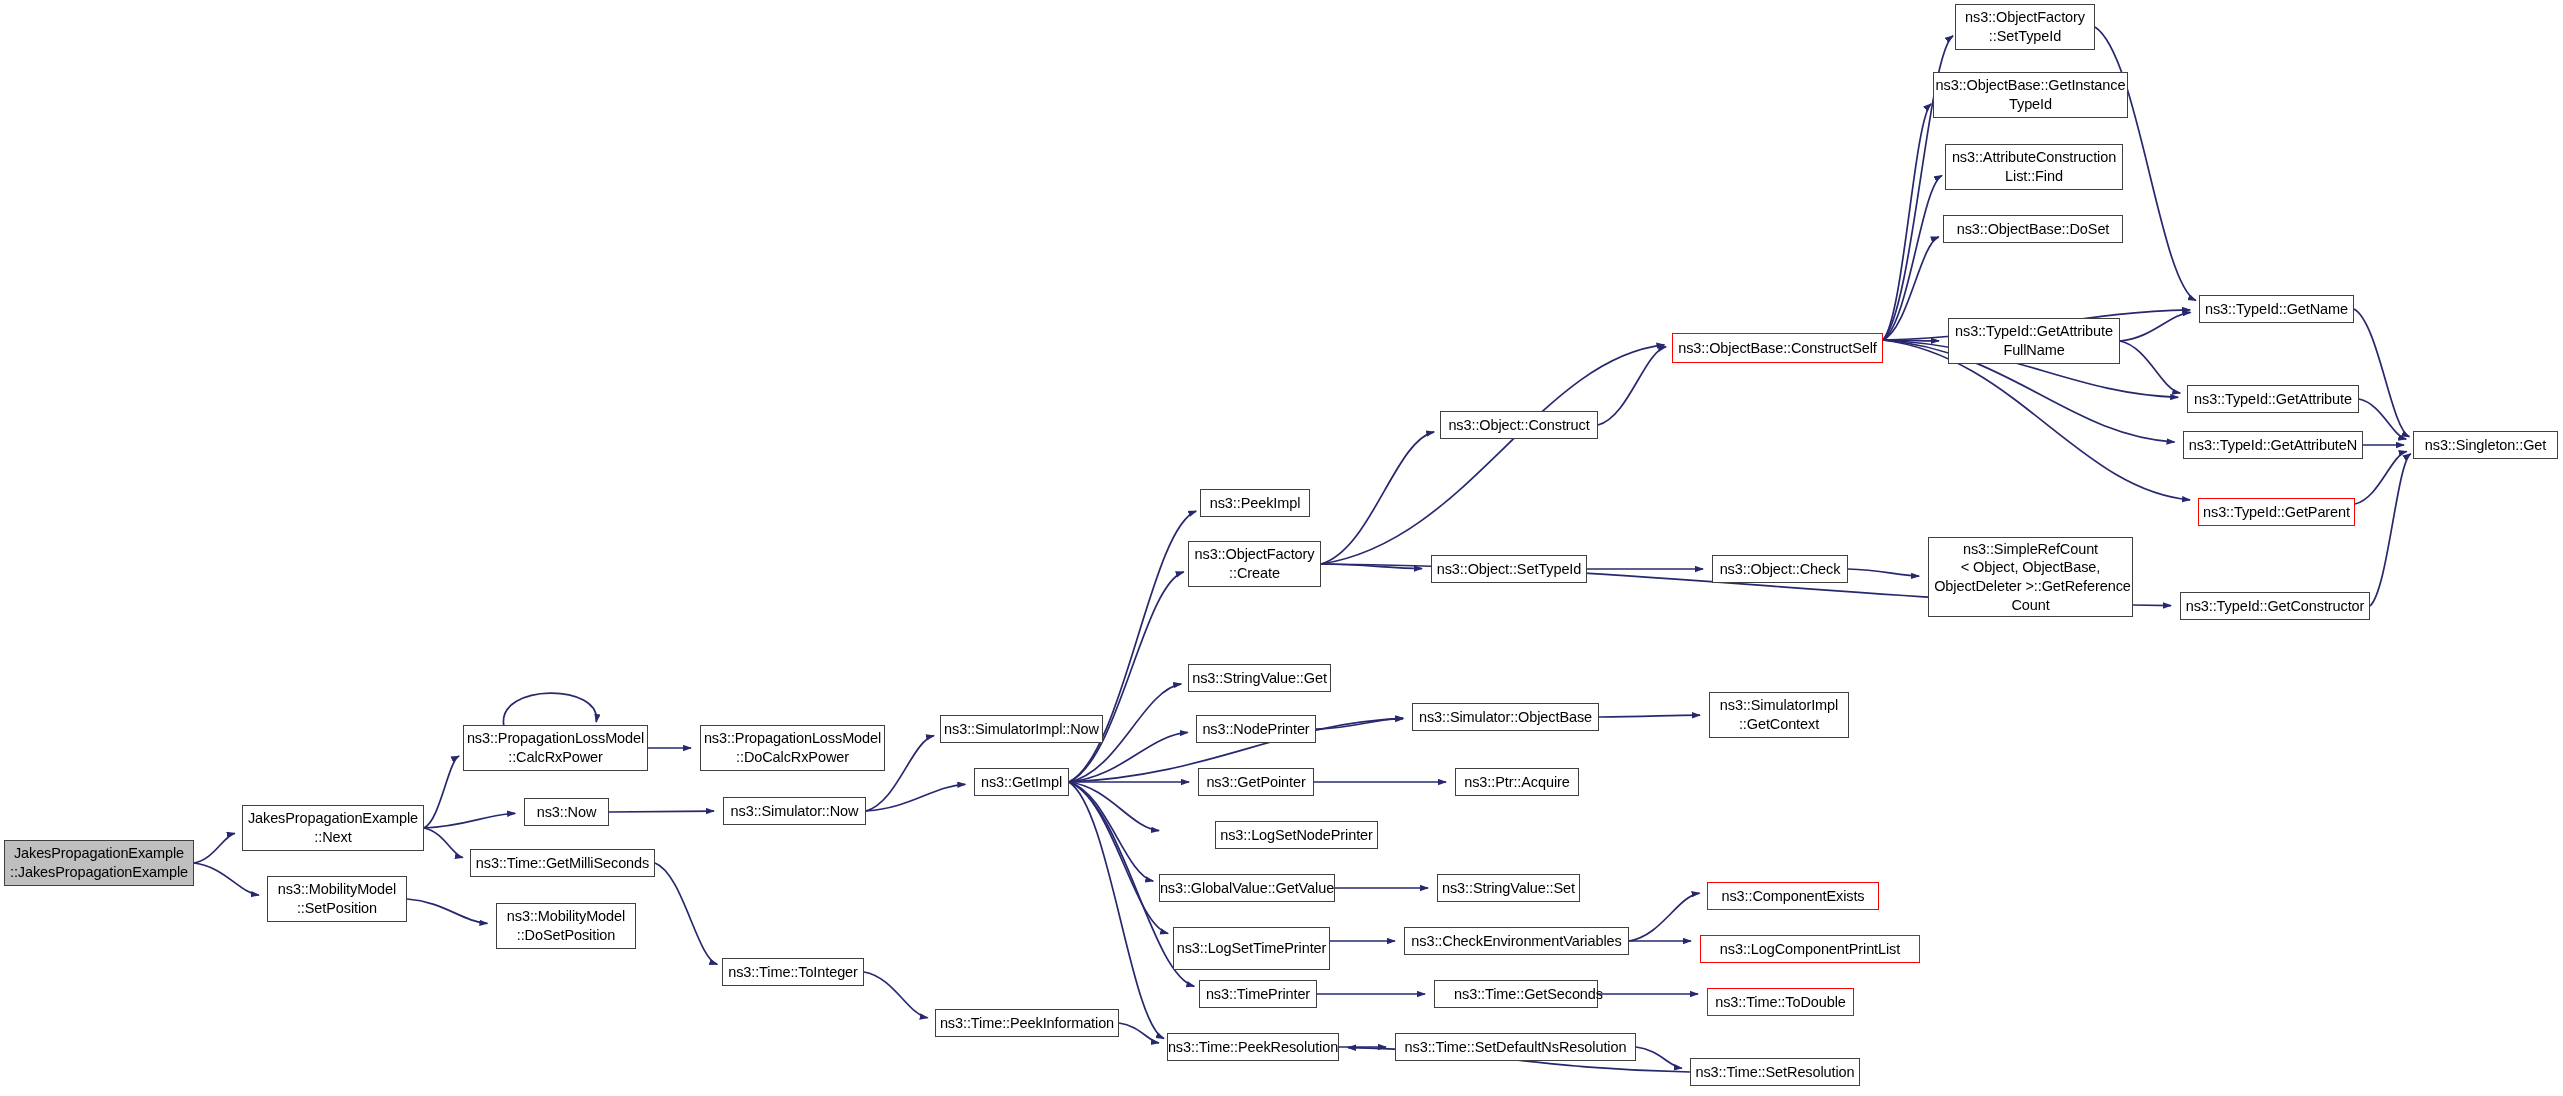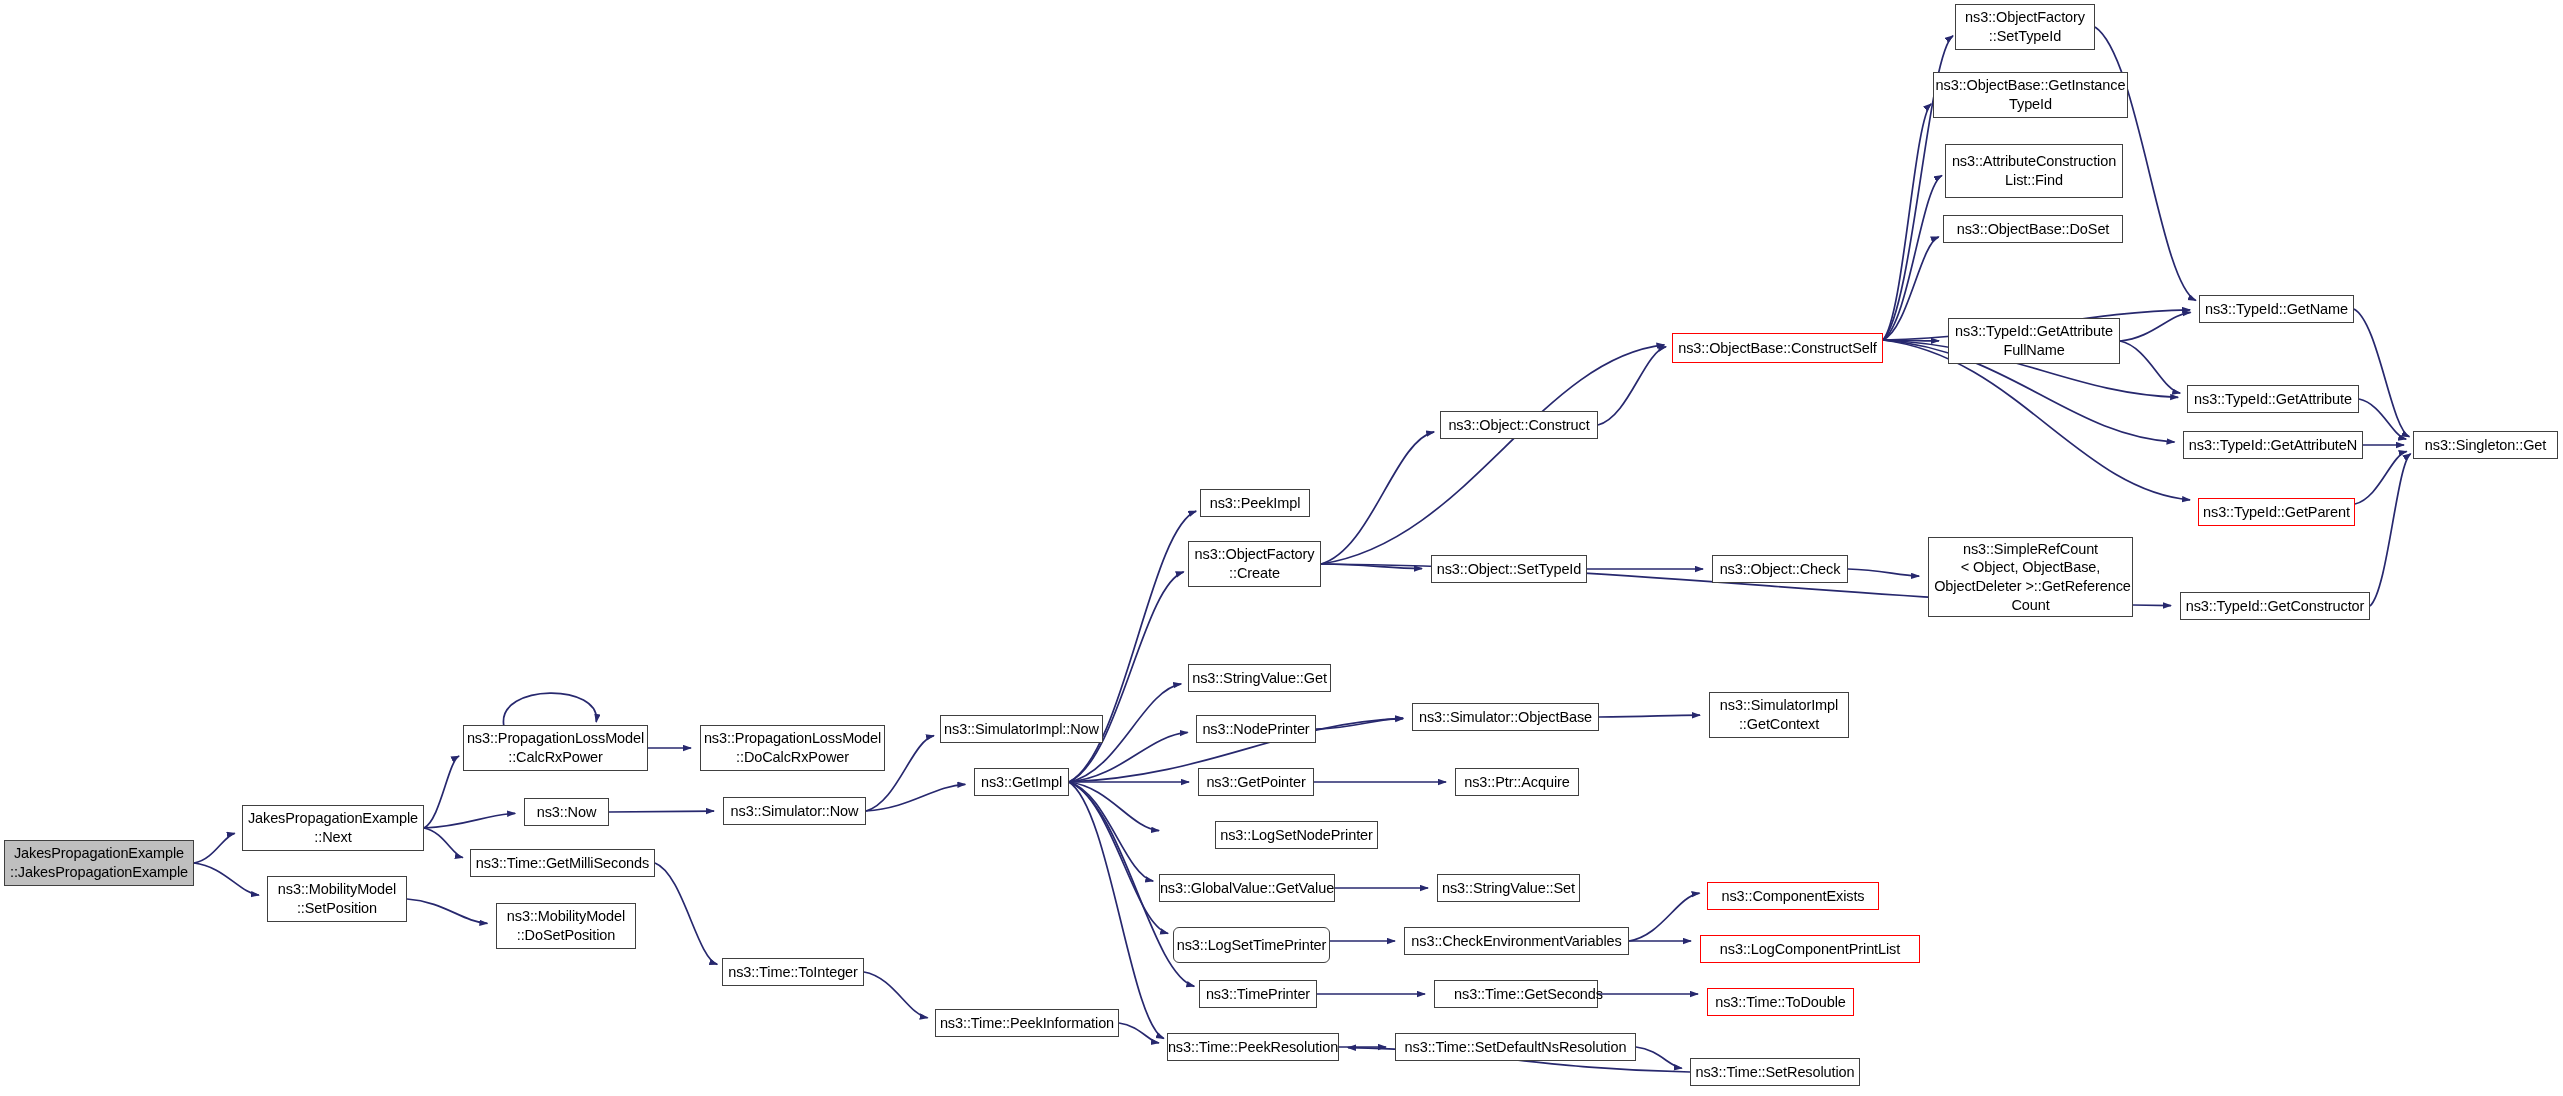--- a/index.html
+++ b/index.html
@@ -133,21 +133,21 @@
     <div class="node thick" style="left: 974px; top: 768px; width: 95px; height: 28px;">ns3::GetImpl</div>
     <div class="node thick" style="left: 935px; top: 1009px; width: 184px; height: 28px;">ns3::Time::PeekInformation</div>
     <div class="node thick" style="left: 1200px; top: 489px; width: 110px; height: 28px;">ns3::PeekImpl</div>
     <div class="node thick" style="left: 1188px; top: 541px; width: 133px; height: 46px;">ns3::ObjectFactory
 ::Create</div>
     <div class="node thick" style="left: 1188px; top: 664px; width: 143px; height: 28px;">ns3::StringValue::Get</div>
     <div class="node thick" style="left: 1196px; top: 715px; width: 120px; height: 28px;">ns3::NodePrinter</div>
     <div class="node thick" style="left: 1198px; top: 768px; width: 116px; height: 28px;">ns3::GetPointer</div>
     <div class="node thick" style="left: 1167px; top: 821px; width: 163px; height: 28px; margin-left: 48px;">ns3::LogSetNodePrinter</div>
     <div class="node thick" style="left: 1159px; top: 874px; width: 176px; height: 28px;">ns3::GlobalValue::GetValue</div>
-    <div class="node thick" style="left: 1173px; top: 927px; width: 157px; height: 36px; border-radius: 6px;">ns3::LogSetTimePrinter</div>
+    <div class="node thick" style="left: 1173px; top: 927px; width: 157px; height: 43px;">ns3::LogSetTimePrinter</div>
     <div class="node thick" style="left: 1199px; top: 980px; width: 118px; height: 28px;">ns3::TimePrinter</div>
     <div class="node thick" style="left: 1167px; top: 1033px; width: 172px; height: 28px;">ns3::Time::PeekResolution</div>
     <div class="node thick" style="left: 1440px; top: 411px; width: 158px; height: 28px;">ns3::Object::Construct</div>
     <div class="node thick" style="left: 1431px; top: 555px; width: 156px; height: 28px;">ns3::Object::SetTypeId</div>
     <div class="node thick" style="left: 1412px; top: 703px; width: 187px; height: 28px;">ns3::Simulator::ObjectBase</div>
     <div class="node thick" style="left: 1455px; top: 768px; width: 124px; height: 28px;">ns3::Ptr::Acquire</div>
     <div class="node thick" style="left: 1437px; top: 874px; width: 143px; height: 28px;">ns3::StringValue::Set</div>
     <div class="node thick" style="left: 1404px; top: 927px; width: 225px; height: 28px;">ns3::CheckEnvironmentVariables</div>
     <div class="node thick" style="left: 1434px; top: 980px; width: 164px; height: 28px; padding-left: 28px;">ns3::Time::GetSeconds</div>
     <div class="node thick" style="left: 1395px; top: 1033px; width: 241px; height: 28px;">ns3::Time::SetDefaultNsResolution</div>
@@ -156,21 +156,21 @@
     <div class="node thick" style="left: 1709px; top: 692px; width: 140px; height: 46px;">ns3::SimulatorImpl
 ::GetContext</div>
     <div class="node red" style="left: 1707px; top: 874px; width: 172px; height: 28px;">ns3::ComponentExists</div>
     <div class="node red" style="left: 1700px; top: 927px; width: 220px; height: 28px;">ns3::LogComponentPrintList</div>
     <div class="node red" style="left: 1707px; top: 980px; width: 147px; height: 28px;">ns3::Time::ToDouble</div>
     <div class="node thick" style="left: 1690px; top: 1058px; width: 170px; height: 28px;">ns3::Time::SetResolution</div>
     <div class="node thick" style="left: 1955px; top: 4px; width: 140px; height: 46px;">ns3::ObjectFactory
 ::SetTypeId</div>
     <div class="node thick" style="left: 1933px; top: 72px; width: 195px; height: 46px;">ns3::ObjectBase::GetInstance
 TypeId</div>
-    <div class="node thick" style="left: 1945px; top: 144px; width: 178px; height: 54px;">ns3::AttributeConstruction
+    <div class="node thick" style="left: 1945px; top: 144px; width: 178px; height: 46px;">ns3::AttributeConstruction
 List::Find</div>
     <div class="node thick" style="left: 1943px; top: 215px; width: 180px; height: 28px;">ns3::ObjectBase::DoSet</div>
     <div class="node thick" style="left: 1948px; top: 318px; width: 172px; height: 46px;">ns3::TypeId::GetAttribute
 FullName</div>
     <div class="node thick" style="left: 1928px; top: 537px; width: 205px; height: 80px;">ns3::SimpleRefCount
 &lt; Object, ObjectBase,
  ObjectDeleter &gt;::GetReference
 Count</div>
     <div class="node thick" style="left: 2199px; top: 295px; width: 155px; height: 28px;">ns3::TypeId::GetName</div>
     <div class="node thick" style="left: 2187px; top: 385px; width: 172px; height: 28px;">ns3::TypeId::GetAttribute</div>

